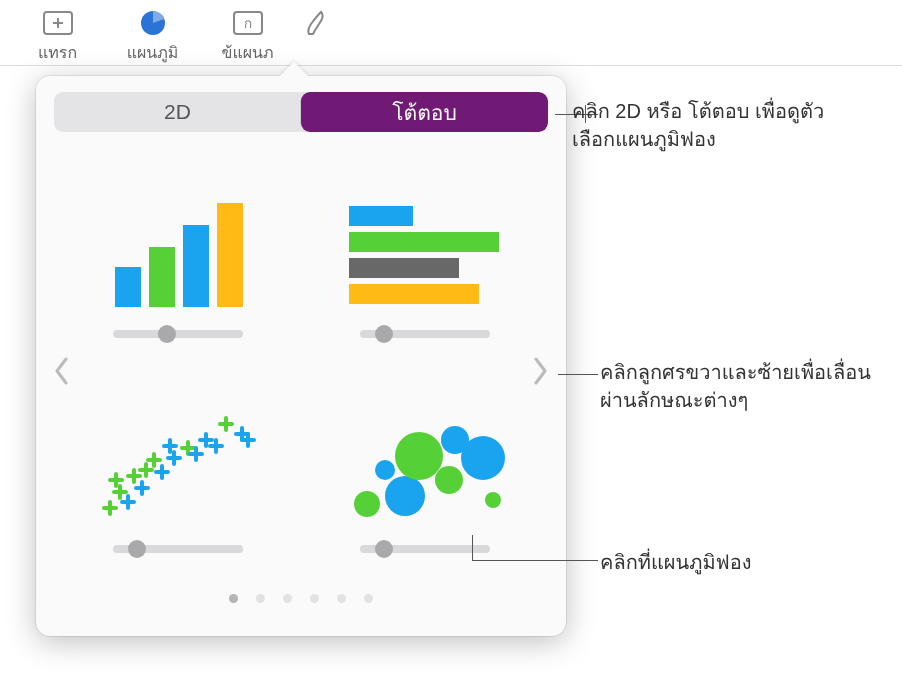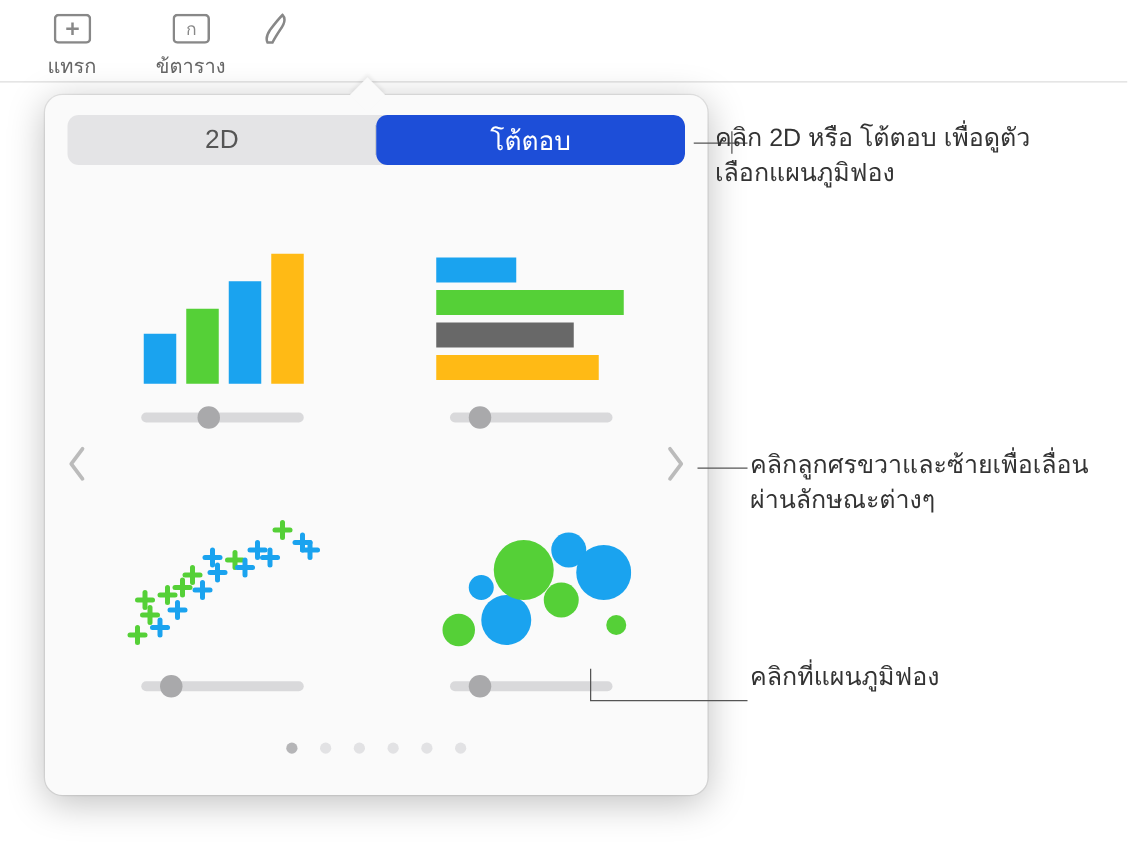--- a/index.html
+++ b/index.html
@@ -83,21 +83,21 @@
     .seg.sep::after {
       content: "";
       position: absolute;
       right: 0;
       top: 8px;
       bottom: 8px;
       width: 1px;
       background: #ccc;
     }
     .seg.active {
-      background: #1d4ed8;
+      background: #701a75;
       color: #fff;
       border-radius: 9px;
     }
     .chart-grid {
       position: relative;
       margin-top: 24px;
       height: 430px;
     }
     .chart-row {
       display: flex;
@@ -182,27 +182,36 @@
     <div class="toolbar-icon">
       <svg width="30" height="24" viewBox="0 0 30 24">
           <rect x="1" y="1" width="28" height="22" rx="3" fill="none" stroke="currentColor" stroke-width="2"></rect>
           <line x1="15" y1="7" x2="15" y2="17" stroke="currentColor" stroke-width="2"></line>
           <line x1="10" y1="12" x2="20" y2="12" stroke="currentColor" stroke-width="2"></line>
         </svg>
     </div>
     <div class="toolbar-label">แทรก</div>
   </div>
   <div class="toolbar-item">
+    <div class="toolbar-icon active">
+      <svg width="28" height="28" viewBox="0 0 28 28">
+          <circle cx="14" cy="14" r="12" fill="currentColor"></circle>
+          <path d="M14 14 L14 2 A12 12 0 0 1 25 10 Z" fill="#fff" opacity="0.4"></path>
+        </svg>
+    </div>
+    <div class="toolbar-label">แผนภูมิ</div>
+  </div>
+  <div class="toolbar-item">
     <div class="toolbar-icon">
       <svg width="30" height="24" viewBox="0 0 30 24">
           <rect x="1" y="1" width="28" height="22" rx="3" fill="none" stroke="currentColor" stroke-width="2"></rect>
           <text x="15" y="17" text-anchor="middle" font-size="14" fill="currentColor">ก</text>
         </svg>
     </div>
-    <div class="toolbar-label">ข้ตาราง</div>
+    <div class="toolbar-label">ข้แผนภ</div>
   </div>
   <div class="toolbar-item" style="width:40px">
     <div class="toolbar-icon">
       <svg width="20" height="26" viewBox="0 0 20 26">
           <path d="M4 24 Q2 20 6 14 Q12 6 16 2 Q20 6 14 14 Q10 20 8 24 Z" fill="none" stroke="currentColor" stroke-width="2"></path>
         </svg>
     </div>
   </div>
 </div>
 
@@ -372,13 +381,13 @@
 <div class="callout-line" style="left:555px; top:114px; width:30px; height:1px;"></div>
 <div class="callout-line" style="left:585px; top:105px; width:1px; height:18px;"></div>
 <div class="callout-line" style="left:585px; top:114px; width:13px; height:1px;"></div>
 <div class="callout" style="left:572px; top:97px; width:290px;">คลิก 2D หรือ โต้ตอบ เพื่อดูตัวเลือกแผนภูมิฟอง</div>
 
 <div class="callout-line" style="left:558px; top:374px; width:40px; height:1px;"></div>
 <div class="callout" style="left:600px; top:358px; width:300px;">คลิกลูกศรขวาและซ้ายเพื่อเลื่อนผ่านลักษณะต่างๆ</div>
 
 <div class="callout-line" style="left:472px; top:535px; width:1px; height:25px;"></div>
 <div class="callout-line" style="left:472px; top:560px; width:126px; height:1px;"></div>
-<div class="callout" style="left:600px; top:528px;">คลิกที่แผนภูมิฟอง</div>
+<div class="callout" style="left:600px; top:548px;">คลิกที่แผนภูมิฟอง</div>
 
 </body></html>

